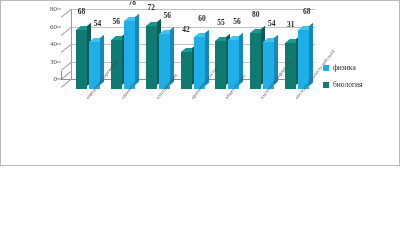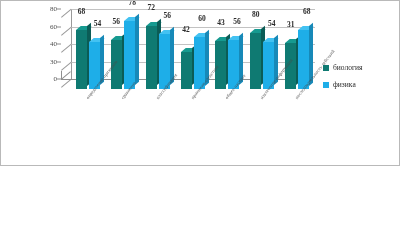--- a/index.html
+++ b/index.html
@@ -309,43 +309,43 @@
       </div>
     <div id="values">
         <div class="value" style="left: 20.5px; top: -2.5px;">68</div>
         <div class="value" style="left: 36.5px; top: 9.75px;">54</div>
         <div class="value" style="left: 55.3571px; top: 8px;">56</div>
         <div class="value" style="left: 71.3571px; top: -11.25px;">78</div>
         <div class="value" style="left: 90.2143px; top: -6px;">72</div>
         <div class="value" style="left: 106.214px; top: 1.875px;">56</div>
         <div class="value" style="left: 125.071px; top: 16px;">42</div>
         <div class="value" style="left: 141.071px; top: 4.5px;">60</div>
-        <div class="value" style="left: 159.929px; top: 8.875px;">43</div>
+        <div class="value" style="left: 159.929px; top: 8.875px;">55</div>
         <div class="value" style="left: 175.929px; top: 8px;">56</div>
         <div class="value" style="left: 194.786px; top: 1px;">80</div>
         <div class="value" style="left: 210.786px; top: 9.75px;">54</div>
         <div class="value" style="left: 229.643px; top: 10.625px;">31</div>
         <div class="value" style="left: 245.643px; top: -2.5px;">68</div>
       </div>
   </div>
 
   <div id="xlabels">
       <div class="xlabel" style="left: 84px; top: 96px;">определение признаков</div>
       <div class="xlabel" style="left: 118.857px; top: 96px;">сравнение</div>
       <div class="xlabel" style="left: 153.714px; top: 96px;">классификация</div>
       <div class="xlabel" style="left: 188.571px; top: 96px;">причинно-следствие</div>
       <div class="xlabel" style="left: 223.429px; top: 96px;">общее-частное</div>
       <div class="xlabel" style="left: 258.286px; top: 96px;">извлечение информации</div>
       <div class="xlabel" style="left: 293.143px; top: 96px;">последовательность действий</div>
     </div>
 
   <div id="legend">
       <div class="legend-row">
+        <span class="legend-swatch" style="background: rgb(30, 174, 232);"></span>
+        <span class="legend-label">физика</span>
+      </div>
+      <div class="legend-row">
         <span class="legend-swatch" style="background: rgb(15, 122, 114);"></span>
         <span class="legend-label">биология</span>
       </div>
-      <div class="legend-row">
-        <span class="legend-swatch" style="background: rgb(30, 174, 232);"></span>
-        <span class="legend-label">физика</span>
-      </div>
     </div>
 
 </div>
 
 </body></html>

